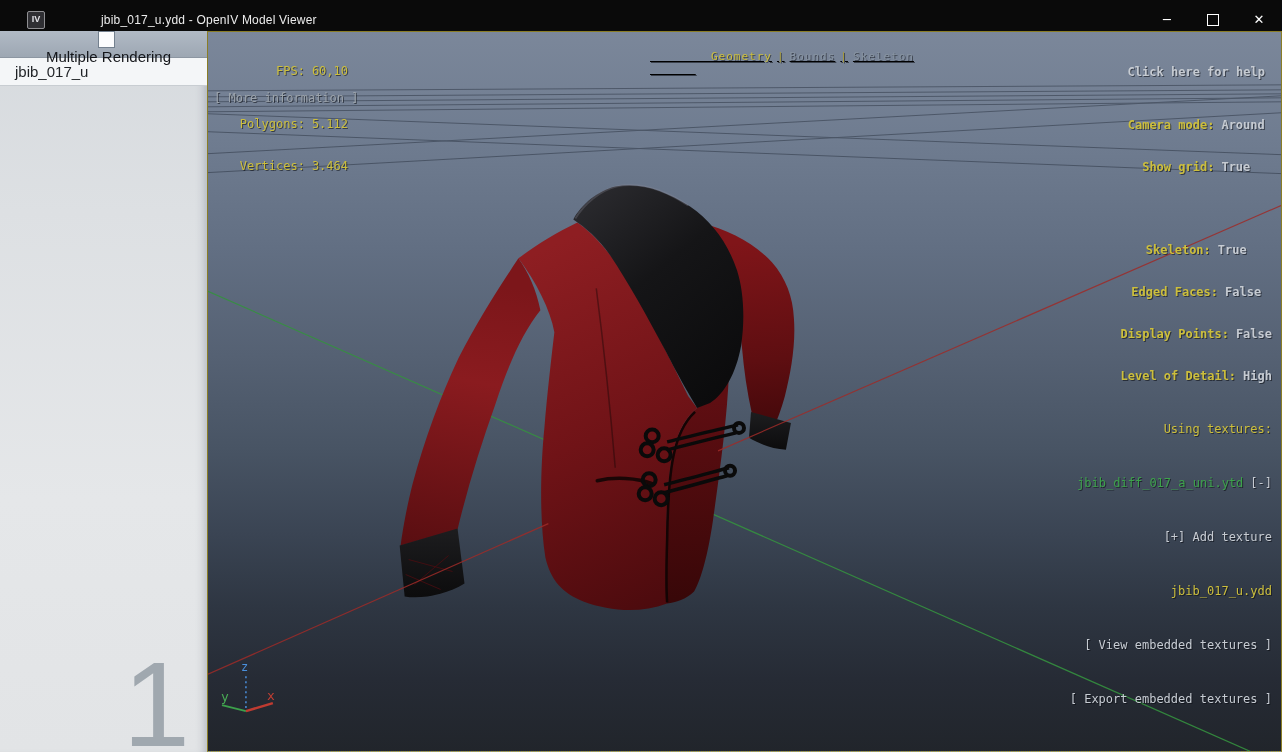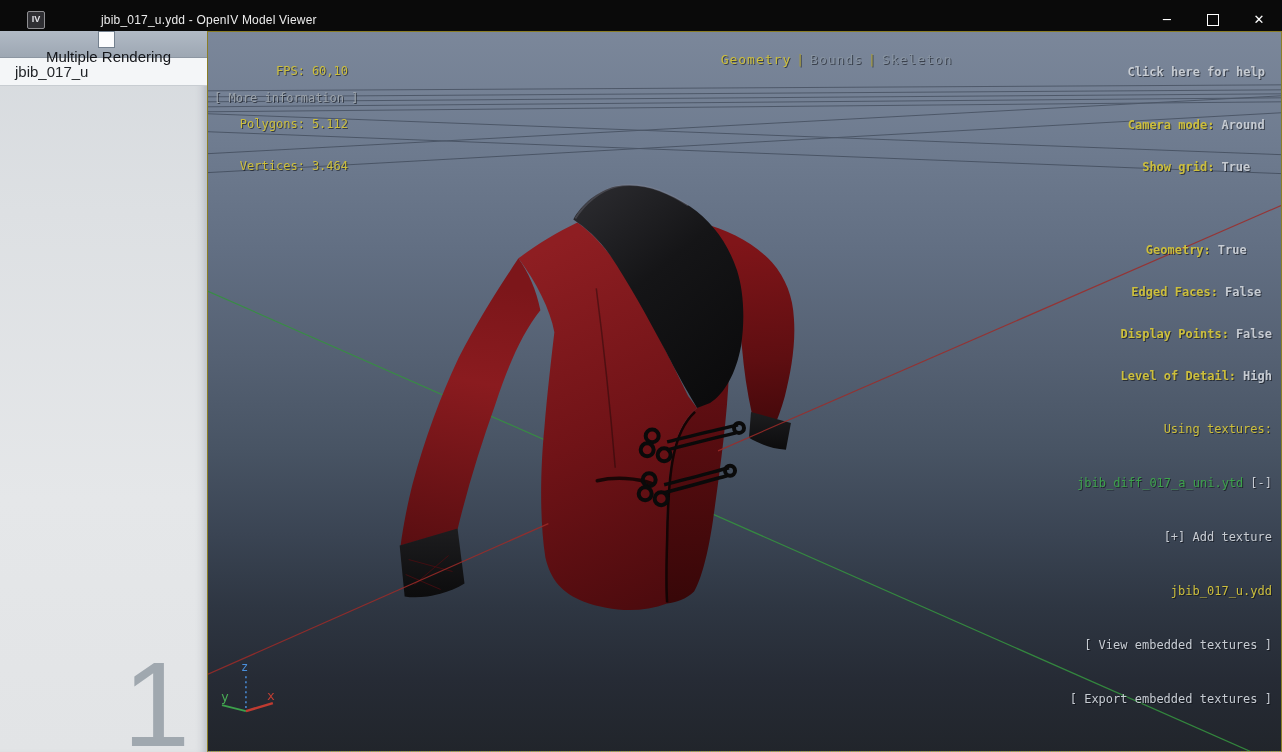--- a/index.html
+++ b/index.html
@@ -44,21 +44,21 @@
   .svg-layer{position:absolute;inset:0;width:100%;height:100%;}
 
   .overlay{position:absolute;text-shadow:1px 1px 0 rgba(8,10,14,.55);white-space:pre;}
   .yellow{color:#cdbf3c;} .gray{color:#c6cbd2;}
   .green{color:#3da24b;} .faded{color:#8793a1;}
   .val{margin-left:7px;}
 
   .stats{left:6px;top:4px;width:134px;text-align:right;line-height:14px;}
   .fps-line{margin-bottom:11px;}
   .more-info{left:6px;top:59px;color:#9ba3ab;}
-  .tabs{left:442px;top:5px;font-size:13px;letter-spacing:1px;}
+  .tabs{left:442px;top:5px;font-size:11px;letter-spacing:1px;text-decoration:underline;}
   .tab-sep{color:#a89c39;margin:0 5px;}
   .top-right{right:9px;top:5px;text-align:center;line-height:14px;font-weight:bold;}
   .help-line{margin-bottom:11px;}
   .group-gap{height:13px;}
   .bottom-right{right:9px;bottom:7px;text-align:right;line-height:18px;}
 </style>
 </head>
 <body>
 
 <div class="window">
@@ -218,21 +218,21 @@
 
       <div class="overlay tabs">
         <span class="yellow">Geometry</span><span class="tab-sep">|</span><span class="faded">Bounds</span><span class="tab-sep">|</span><span class="faded">Skeleton</span>
       </div>
 
       <div class="overlay top-right">
         <div class="help-line gray">Click here for help</div>
         <div><span class="yellow">Camera mode:</span><span class="val gray">Around</span></div>
         <div><span class="yellow">Show grid:</span><span class="val gray">True</span></div>
         <div class="group-gap"></div>
-        <div><span class="yellow">Geometry:</span><span class="val gray">True</span></div>
+        <div><span class="yellow">Skeleton:</span><span class="val gray">True</span></div>
         <div><span class="yellow">Edged Faces:</span><span class="val gray">False</span></div>
         <div><span class="yellow">Display Points:</span><span class="val gray">False</span></div>
         <div><span class="yellow">Level of Detail:</span><span class="val gray">High</span></div>
       </div>
 
       <div class="overlay bottom-right">
         <div class="yellow">Using textures:</div>
         <div><span class="green">jbib_diff_017_a_uni.ytd</span><span class="val gray">[-]</span></div>
         <div class="gray">[+] Add texture</div>
         <div class="yellow">jbib_017_u.ydd</div>

